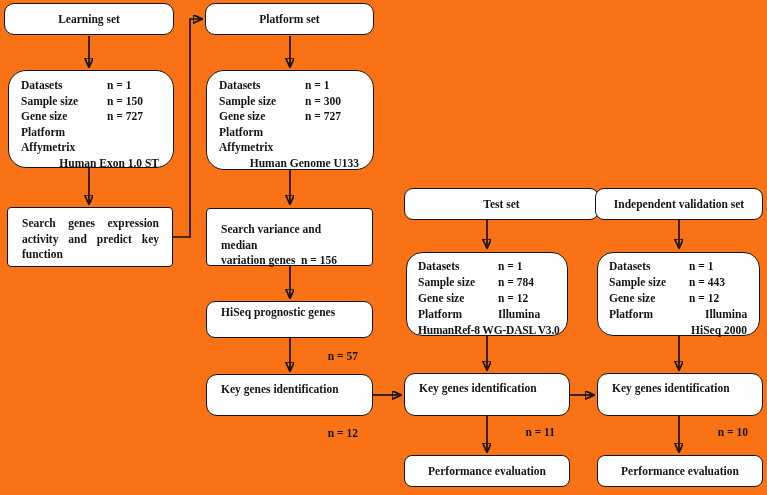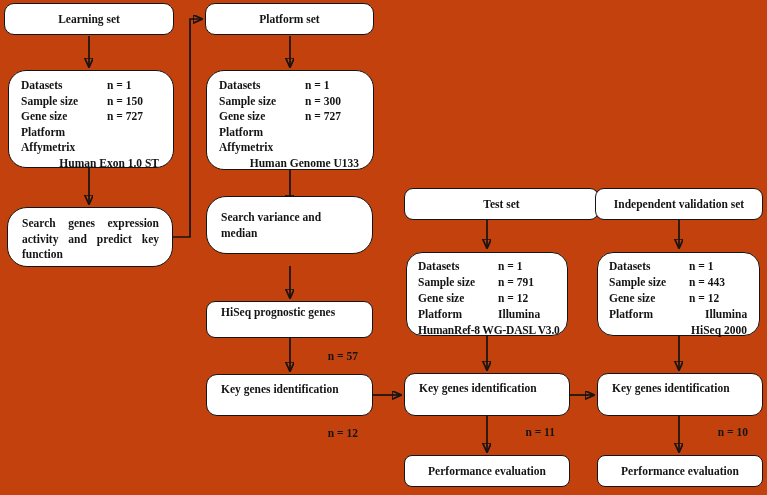--- a/index.html
+++ b/index.html
@@ -1,20 +1,20 @@
 <!DOCTYPE html>
 <html><head>
 <meta charset="utf-8">
 <style>
   html, body { margin: 0; padding: 0; background: #ffffff; }
   .canvas {
     position: relative;
     width: 767px;
     height: 495px;
-    background: #c2410c;
+    background: #f97316;
     font-family: "Liberation Serif", "DejaVu Serif", serif;
     font-weight: bold;
     color: #141414;
     font-size: 11.5px;
     overflow: hidden;
   }
   .arrows {
     position: absolute;
     left: 0; top: 0;
     width: 767px; height: 495px;
@@ -45,21 +45,21 @@
     line-height: 16px;
   }
   .drow { display: flex; }
   .dlabel { flex: none; width: 86px; }
   .databox.small .dlabel { width: 80px; }
   .dvalue { flex: 1; }
   .dvalue.indent { padding-left: 16px; }
   .dfooter-right { text-align: right; padding-right: 4px; }
   .dfooter-left { white-space: nowrap; letter-spacing: -0.2px; }
   .procbox {
-    border-radius: 20px;
+    border-radius: 4px;
     padding: 9px 13px 0 14px;
     line-height: 15.5px;
   }
   .justify { text-align: justify; }
   .vrow { display: flex; justify-content: space-between; padding-right: 22px; }
   .count-right { text-align: right; padding-right: 1px; margin-top: 28px; }
   .smallr { border-radius: 9px; }
 </style>
 </head>
 <body>
@@ -149,21 +149,21 @@
     <div class="dfooter-right">Human Genome U133</div>
   </div>
 
   <div class="box databox small" style="left:406px;top:252px;width:162px;height:84px">
     <div class="drow">
       <span class="dlabel">Datasets</span>
       <span class="dvalue">n = 1</span>
     </div>
     <div class="drow">
       <span class="dlabel">Sample size</span>
-      <span class="dvalue">n = 791</span>
+      <span class="dvalue">n = 784</span>
     </div>
     <div class="drow">
       <span class="dlabel">Gene size</span>
       <span class="dvalue">n = 12</span>
     </div>
     <div class="drow">
       <span class="dlabel">Platform</span>
       <span class="dvalue">Illumina</span>
     </div>
     <div class="dfooter-left">HumanRef-8 WG-DASL V3.0</div>
@@ -186,22 +186,26 @@
       <span class="dlabel">Platform</span>
       <span class="dvalue indent">Illumina</span>
     </div>
     <div class="dfooter-right" style="padding-right:8px">HiSeq 2000</div>
   </div>
 
   <div class="box procbox" style="left:7px;top:207px;width:166px;height:60px;padding-top:8px">
     <div class="justify">Search genes expression activity and predict key function</div>
   </div>
 
-  <div class="box procbox" style="left:206px;top:196px;width:167px;height:58px;padding-top:13px">
+  <div class="box procbox" style="left:206px;top:208px;width:167px;height:58px;padding-top:13px">
     <div>Search variance and median</div>
+    <div class="vrow">
+      <span>variation genes</span>
+      <span>n = 156</span>
+    </div>
   </div>
 
   <div class="box procbox smallr" style="left:206px;top:301px;width:167px;height:37px;padding-top:3px">
     <div>HiSeq prognostic genes</div>
     <div class="count-right">n = 57</div>
   </div>
 
   <div class="box procbox" style="left:206px;top:374px;width:167px;height:42px;padding-top:7px;border-radius:11px">
     <div>Key genes identification</div>
     <div class="count-right">n = 12</div>

